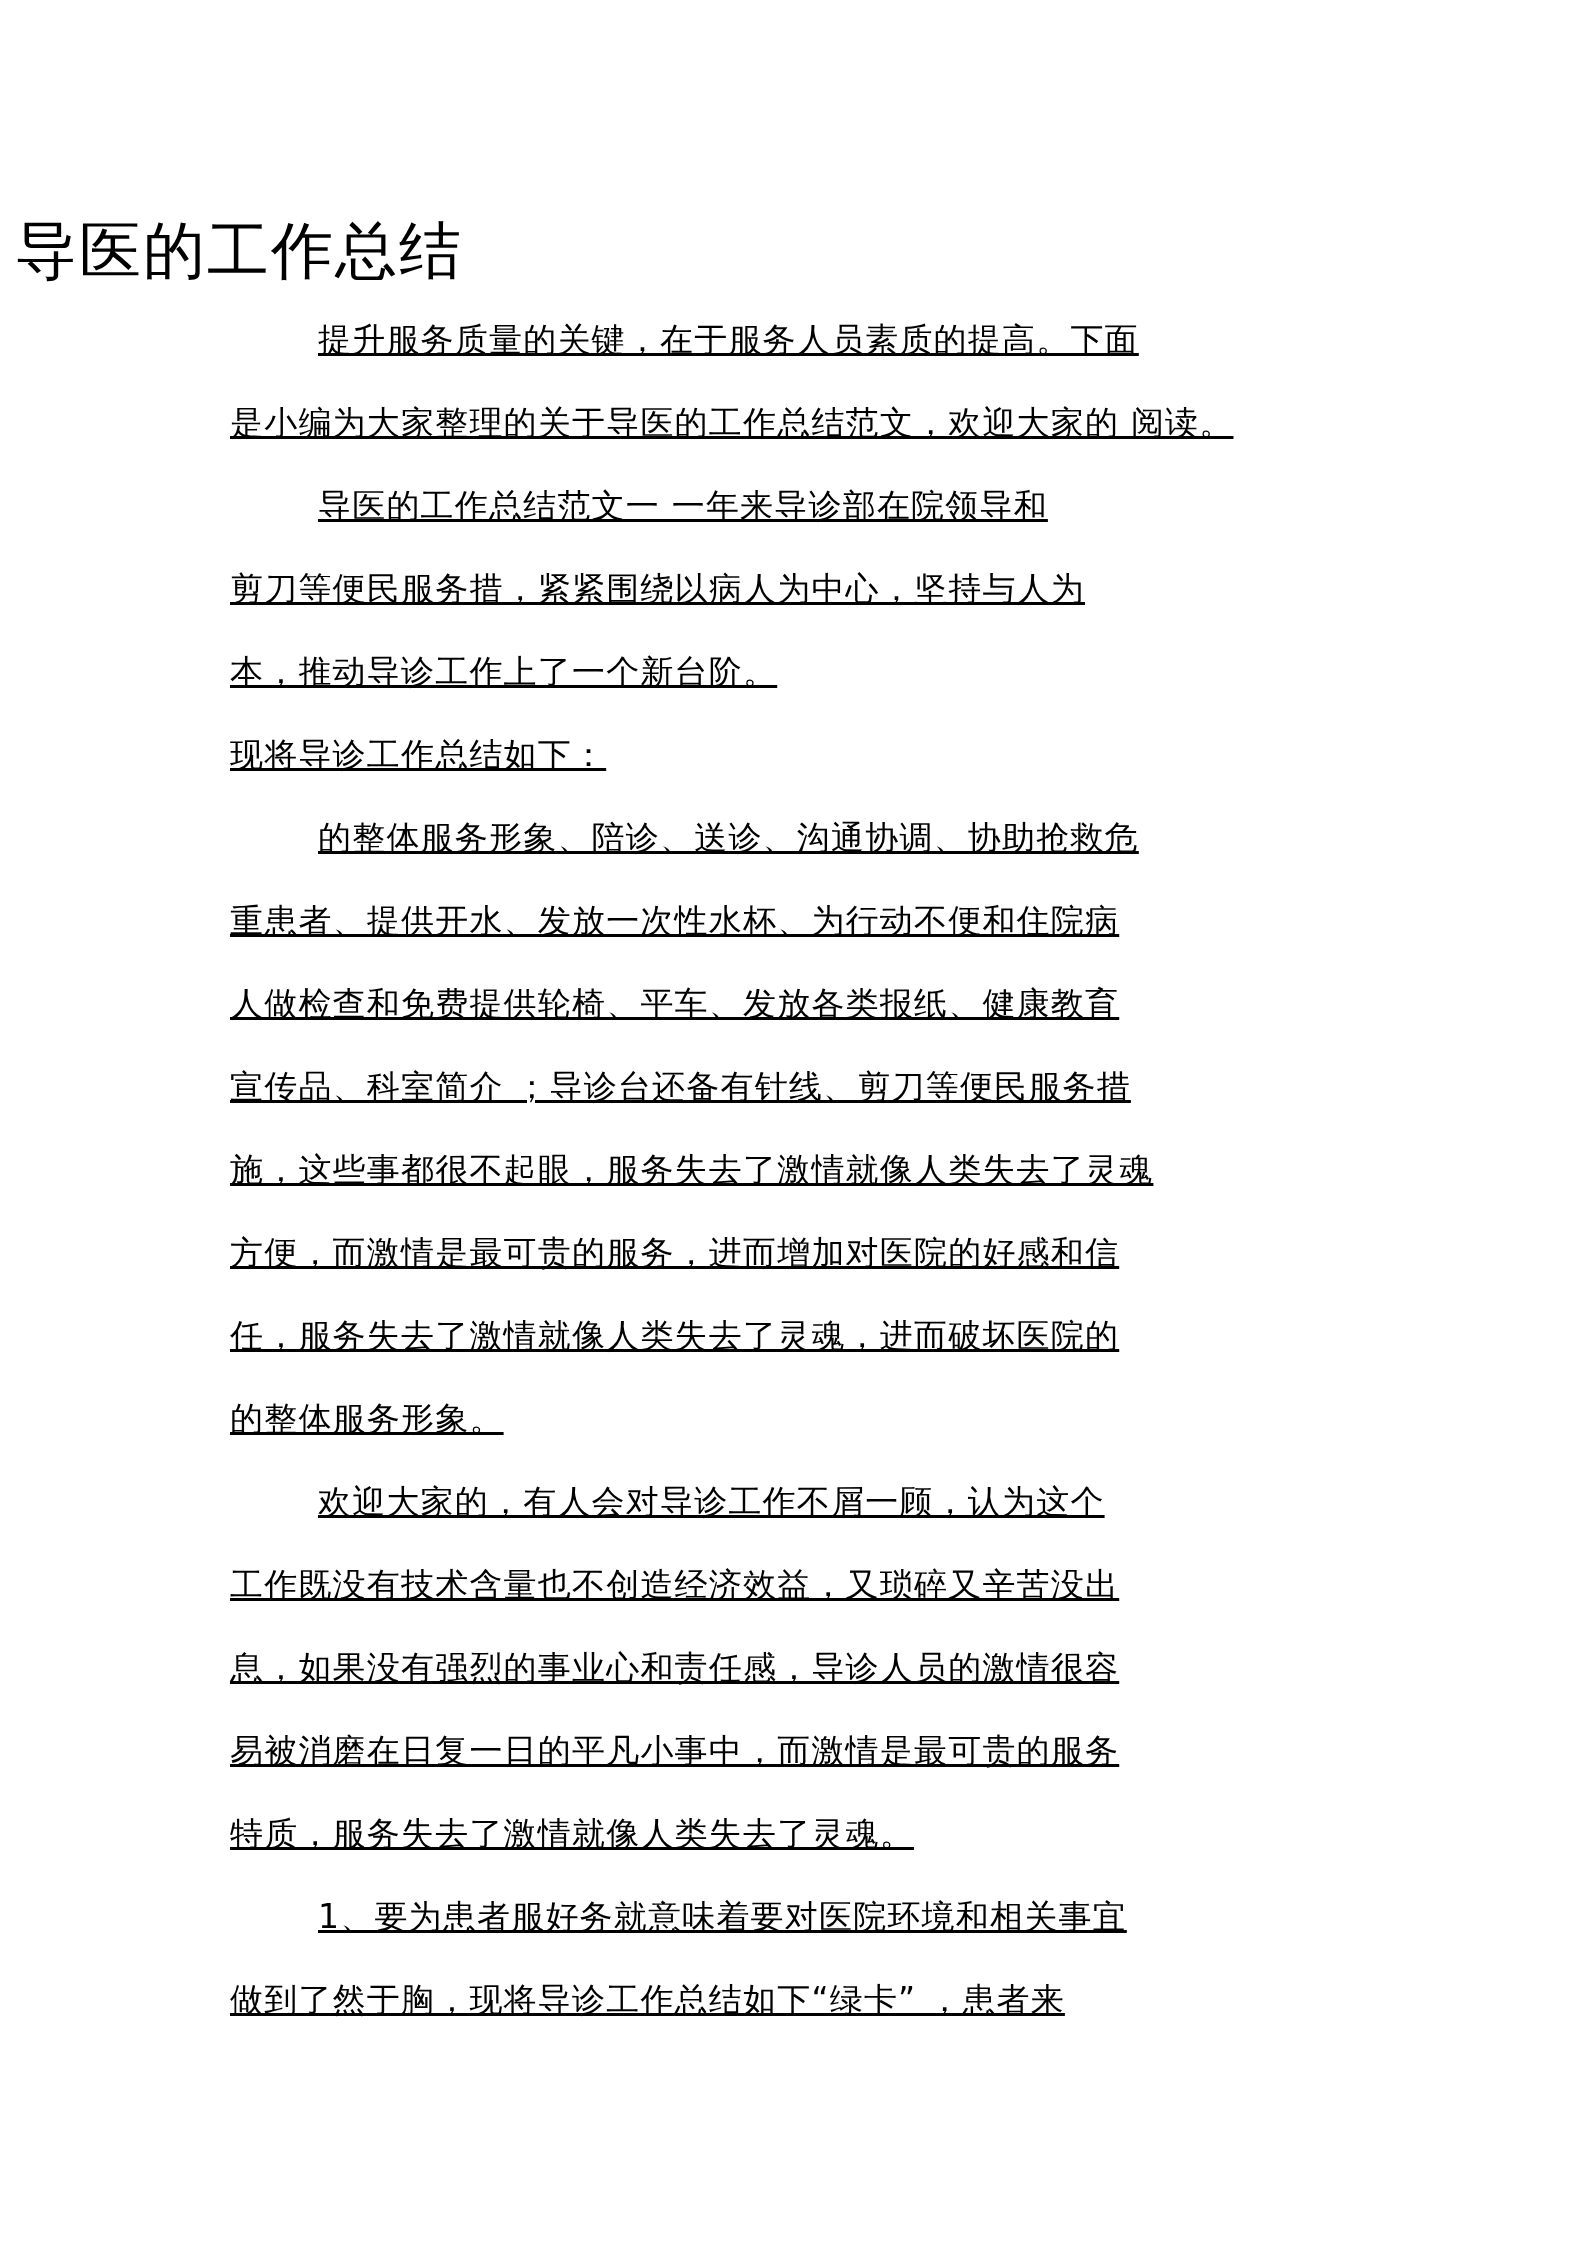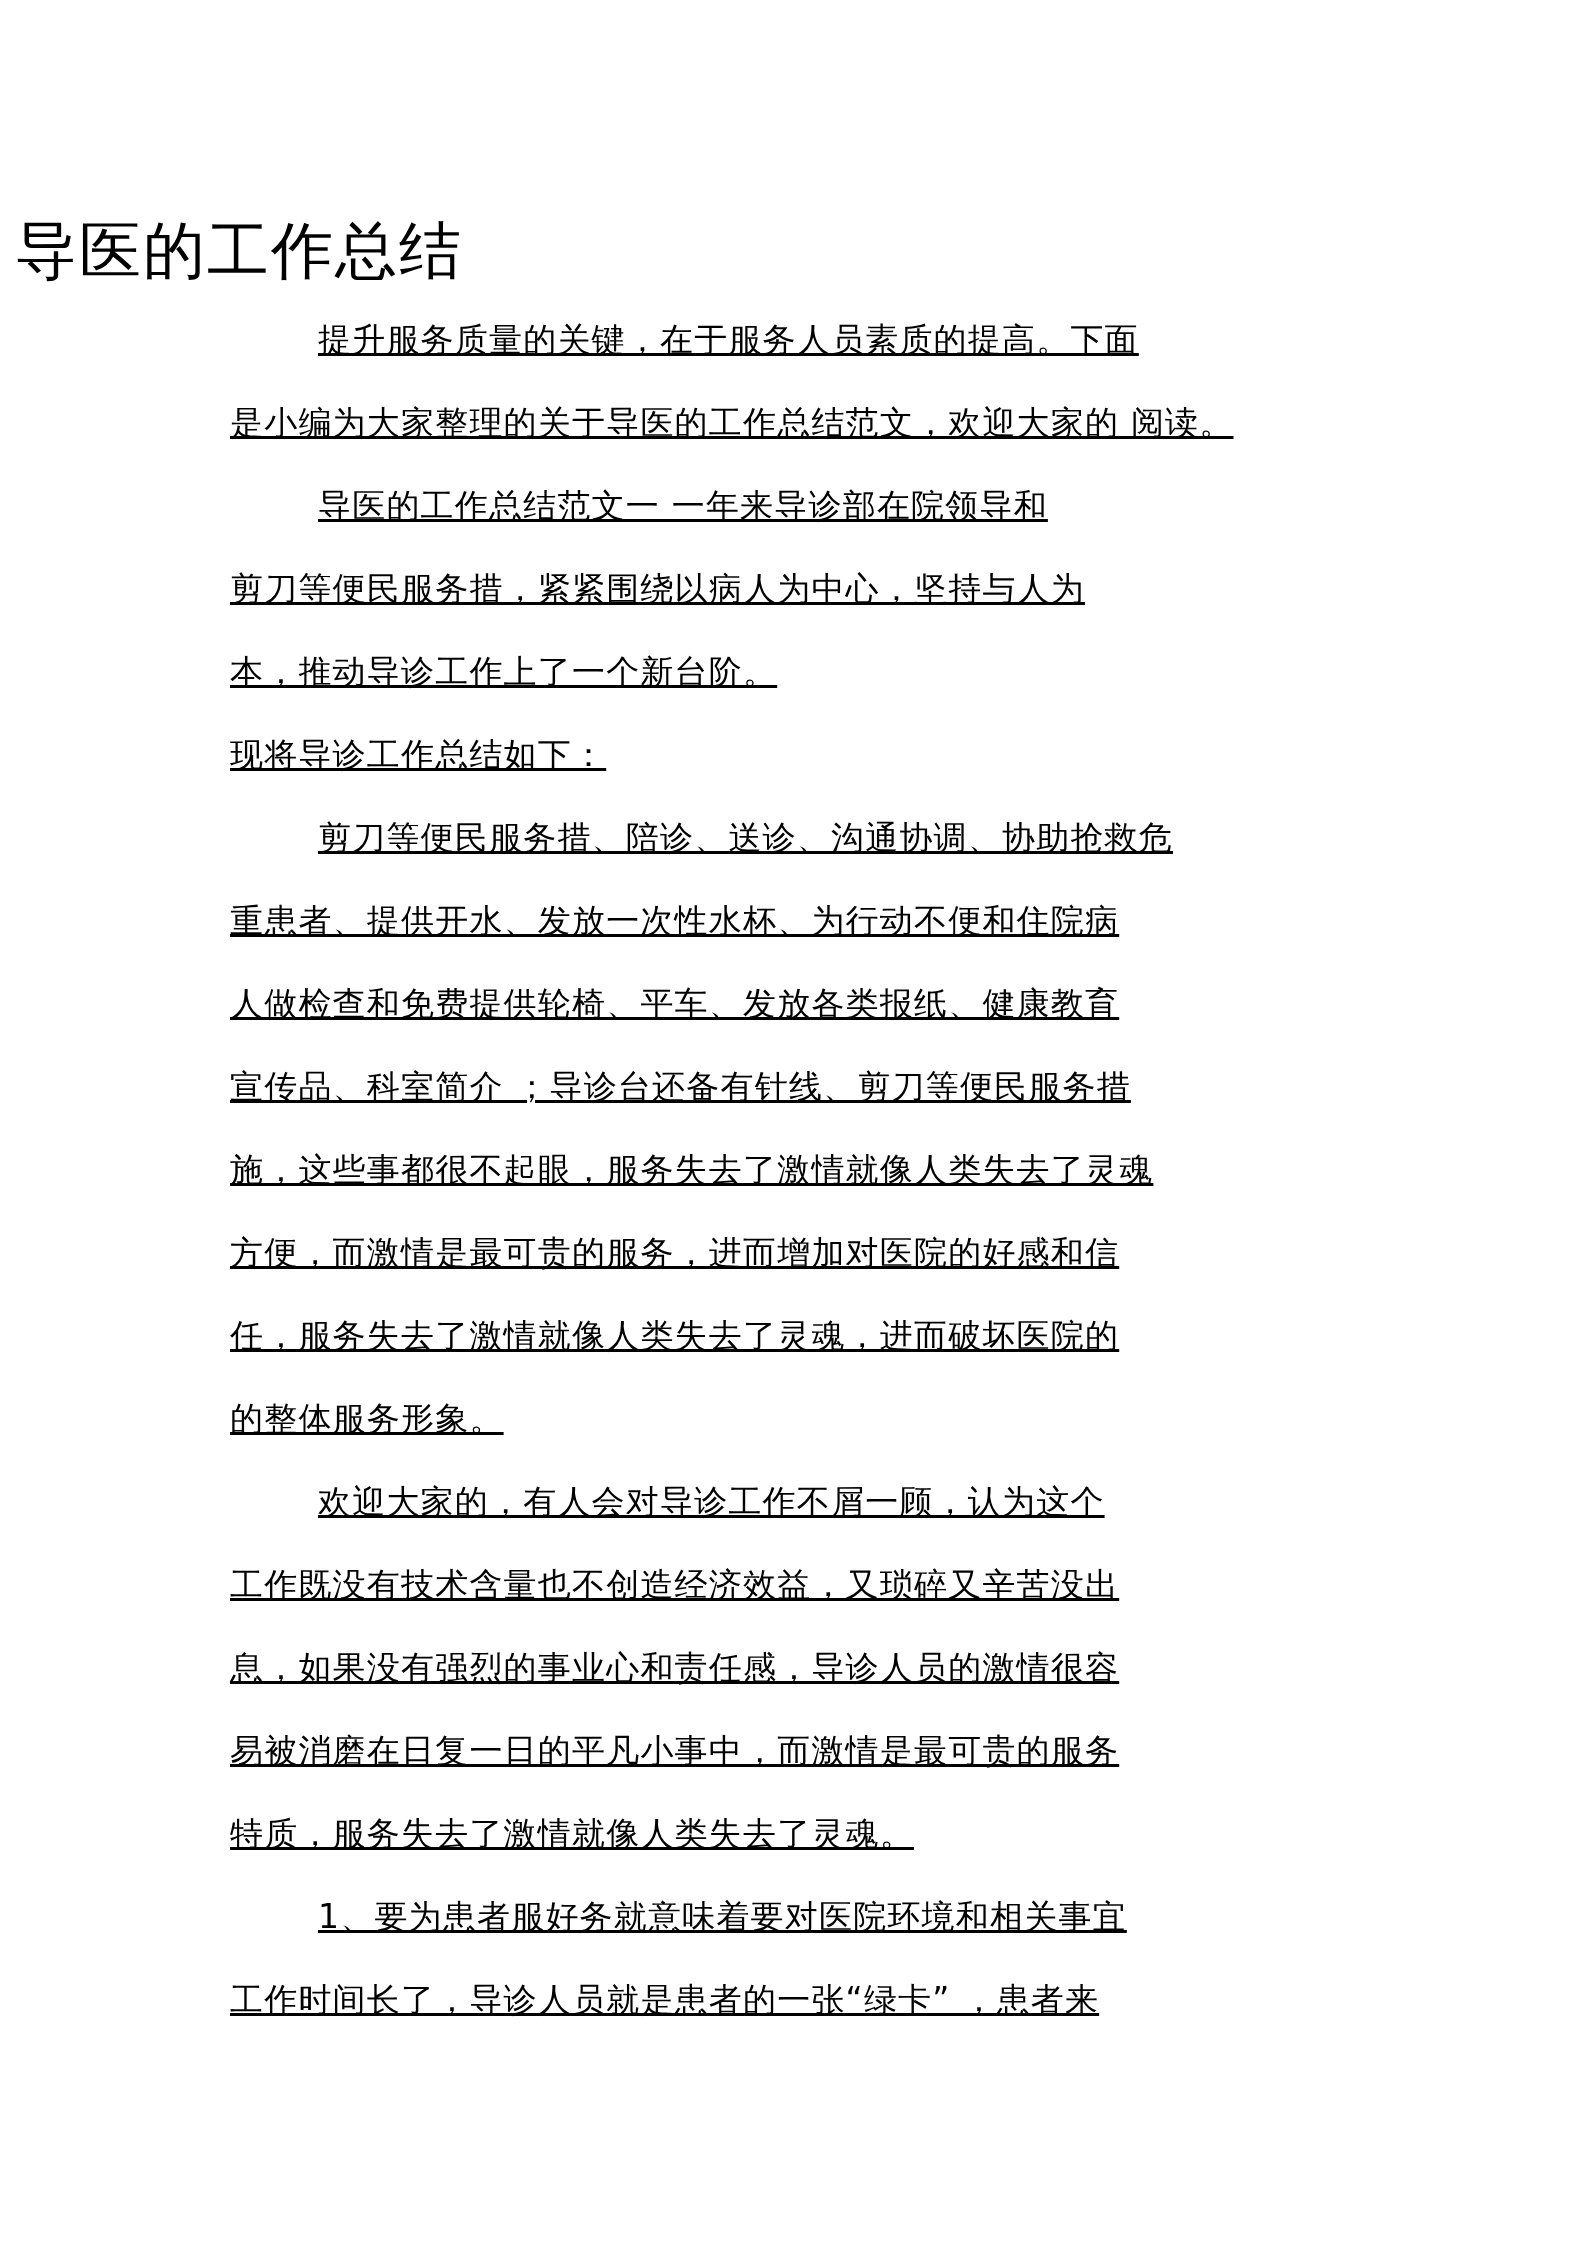--- a/index.html
+++ b/index.html
@@ -55,29 +55,29 @@
 
 <div class="page">
   <h1 class="title">导医的工作总结</h1>
   <div id="body-lines">
     <p class="line indent" style="top:320px">提升服务质量的关键，在于服务人员素质的提高。下面</p>
     <p class="line" style="top:403px">是小编为大家整理的关于导医的工作总结范文，欢迎大家的 阅读。</p>
     <p class="line indent" style="top:486px">导医的工作总结范文一  一年来导诊部在院领导和</p>
     <p class="line" style="top:569px">剪刀等便民服务措，紧紧围绕以病人为中心，坚持与人为</p>
     <p class="line" style="top:652px">本，推动导诊工作上了一个新台阶。</p>
     <p class="line" style="top:735px">现将导诊工作总结如下：</p>
-    <p class="line indent" style="top:818px">剪刀等便民服务措、陪诊、送诊、沟通协调、协助抢救危</p>
+    <p class="line indent" style="top:818px">的整体服务形象、陪诊、送诊、沟通协调、协助抢救危</p>
     <p class="line" style="top:901px">重患者、提供开水、发放一次性水杯、为行动不便和住院病</p>
     <p class="line" style="top:984px">人做检查和免费提供轮椅、平车、发放各类报纸、健康教育</p>
     <p class="line" style="top:1067px">宣传品、科室简介 ；导诊台还备有针线、剪刀等便民服务措</p>
     <p class="line" style="top:1150px">施，这些事都很不起眼，服务失去了激情就像人类失去了灵魂</p>
     <p class="line" style="top:1233px">方便，而激情是最可贵的服务，进而增加对医院的好感和信</p>
     <p class="line" style="top:1316px">任，服务失去了激情就像人类失去了灵魂，进而破坏医院的</p>
     <p class="line" style="top:1399px">的整体服务形象。</p>
     <p class="line indent" style="top:1482px">欢迎大家的，有人会对导诊工作不屑一顾，认为这个</p>
     <p class="line" style="top:1565px">工作既没有技术含量也不创造经济效益，又琐碎又辛苦没出</p>
     <p class="line" style="top:1648px">息，如果没有强烈的事业心和责任感，导诊人员的激情很容</p>
     <p class="line" style="top:1731px">易被消磨在日复一日的平凡小事中，而激情是最可贵的服务</p>
     <p class="line" style="top:1814px">特质，服务失去了激情就像人类失去了灵魂。</p>
     <p class="line indent" style="top:1897px">1、要为患者服好务就意味着要对医院环境和相关事宜</p>
-    <p class="line" style="top:1980px">工作时间长了，导诊人员就是患者的一张“绿卡” ，患者来</p>
+    <p class="line" style="top:1980px">做到了然于胸，现将导诊工作总结如下“绿卡” ，患者来</p>
   </div>
 </div>
 
 </body></html>

